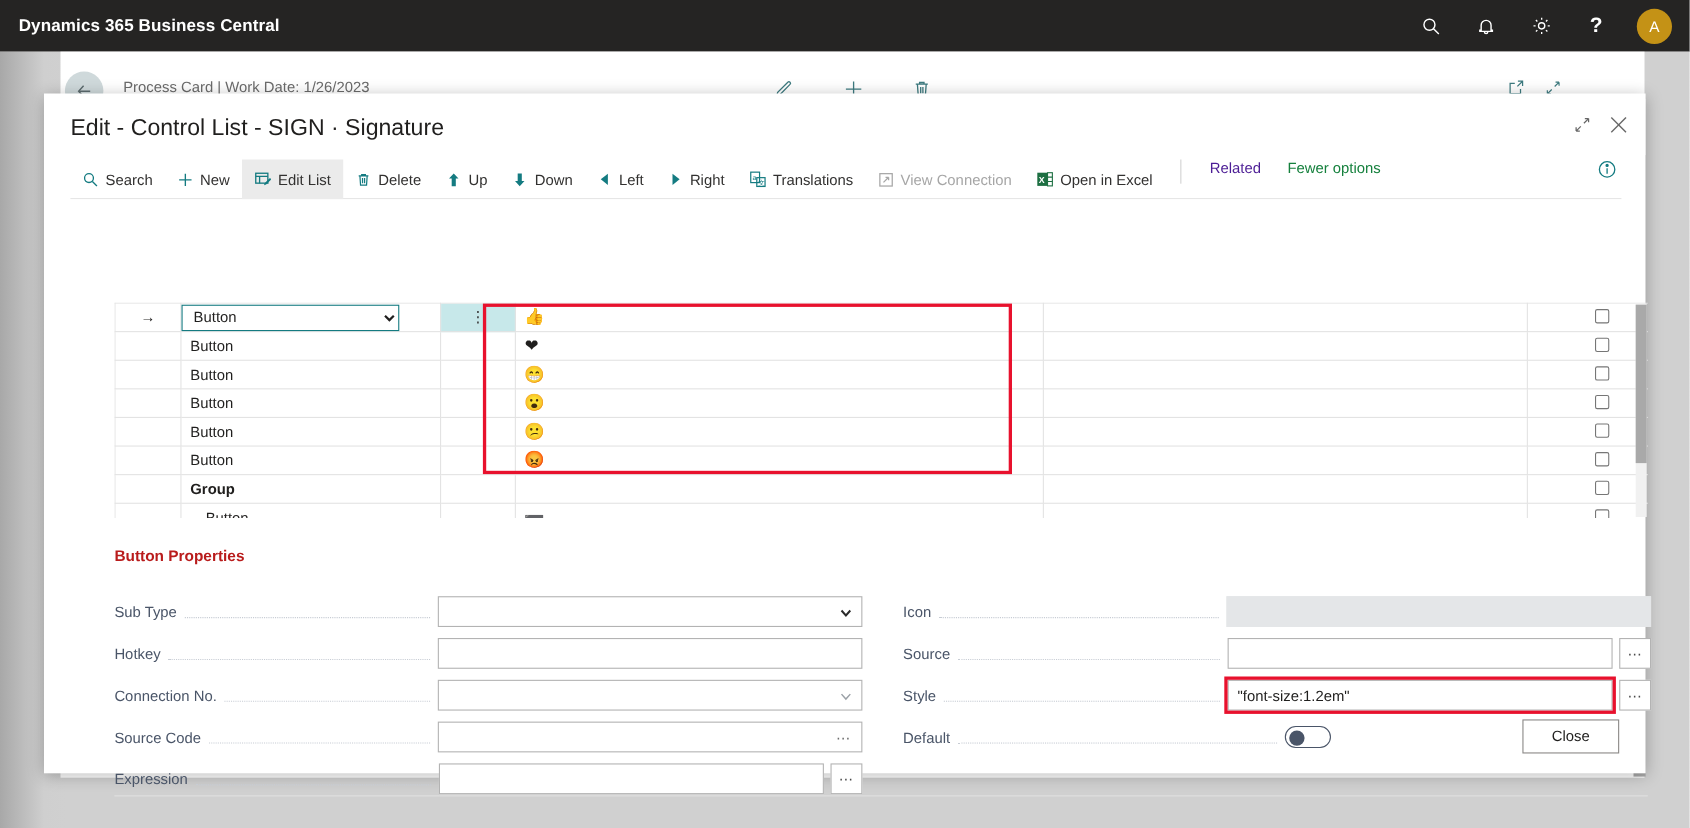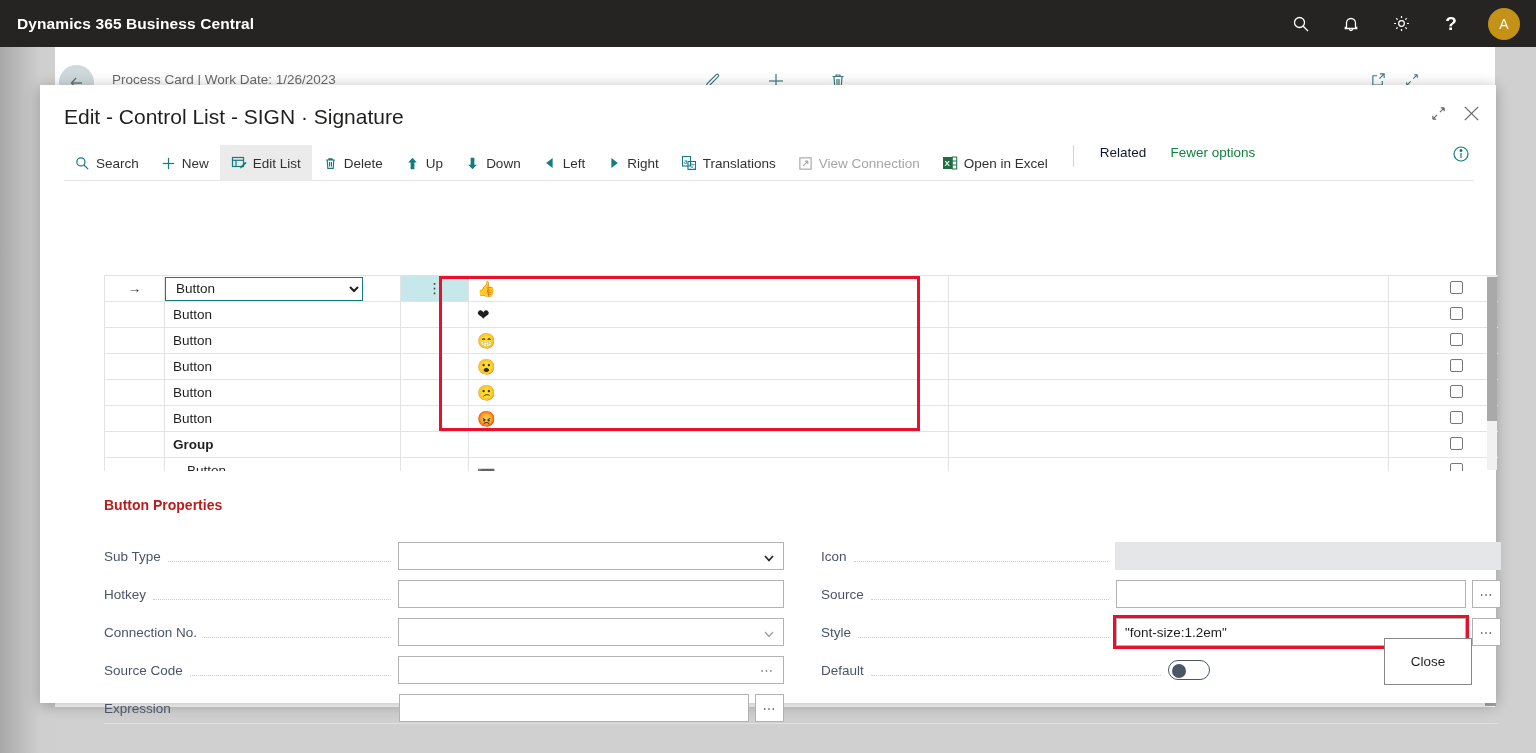--- a/index.html
+++ b/index.html
@@ -110,21 +110,21 @@
     font-size: 13.5px; color: #323130; white-space: nowrap;
   }
   .tb-item.active { background: #ebebeb; }
   .tb-item.disabled { color: #a6a6a6; }
   .tb-ico { display: flex; align-items: center; color: #147b81; }
   .tb-ico.gray { color: #a6a6a6; }
   .tb-ico.excel { color: #1d6f42; }
   .tb-sep {
     width: 1px; height: 22px; background: #d2d2d2; margin: 0 14px;
   }
-  .tb-plain { font-size: 13.5px; color: #0f172a; padding: 0 12px; }
+  .tb-plain { font-size: 13.5px; color: #4c1d95; padding: 0 12px; }
   .tb-plain.muted { color: #15803d; }
   .tb-info {
     margin-left: auto; margin-right: 4px;
     color: #147b81; display: flex; align-items: center;
   }
 
   
   .grid-wrap {
     position: absolute; left: 64px; top: 190px;
     width: 1394px; height: 196px;
@@ -233,21 +233,21 @@
     background: #4a5568;
   }
   .form-divider {
     position: absolute; left: 64px; top: 638px;
     width: 1394px; height: 1px; background: #e0e0e0;
   }
 
   
   .btn-close {
     position: absolute; right: 24px; bottom: 18px;
-    width: 88px; height: 47px;
+    width: 88px; height: 31px;
     border: 1px solid #8a8886; background: #ffffff;
     font-size: 13.5px; color: #201f1e; cursor: pointer;
     font-family: "Liberation Sans", sans-serif;
   }
 </style>
 </head>
 <body>
 
 <div class="app-header">
   <div class="app-title">Dynamics 365 Business Central</div>

